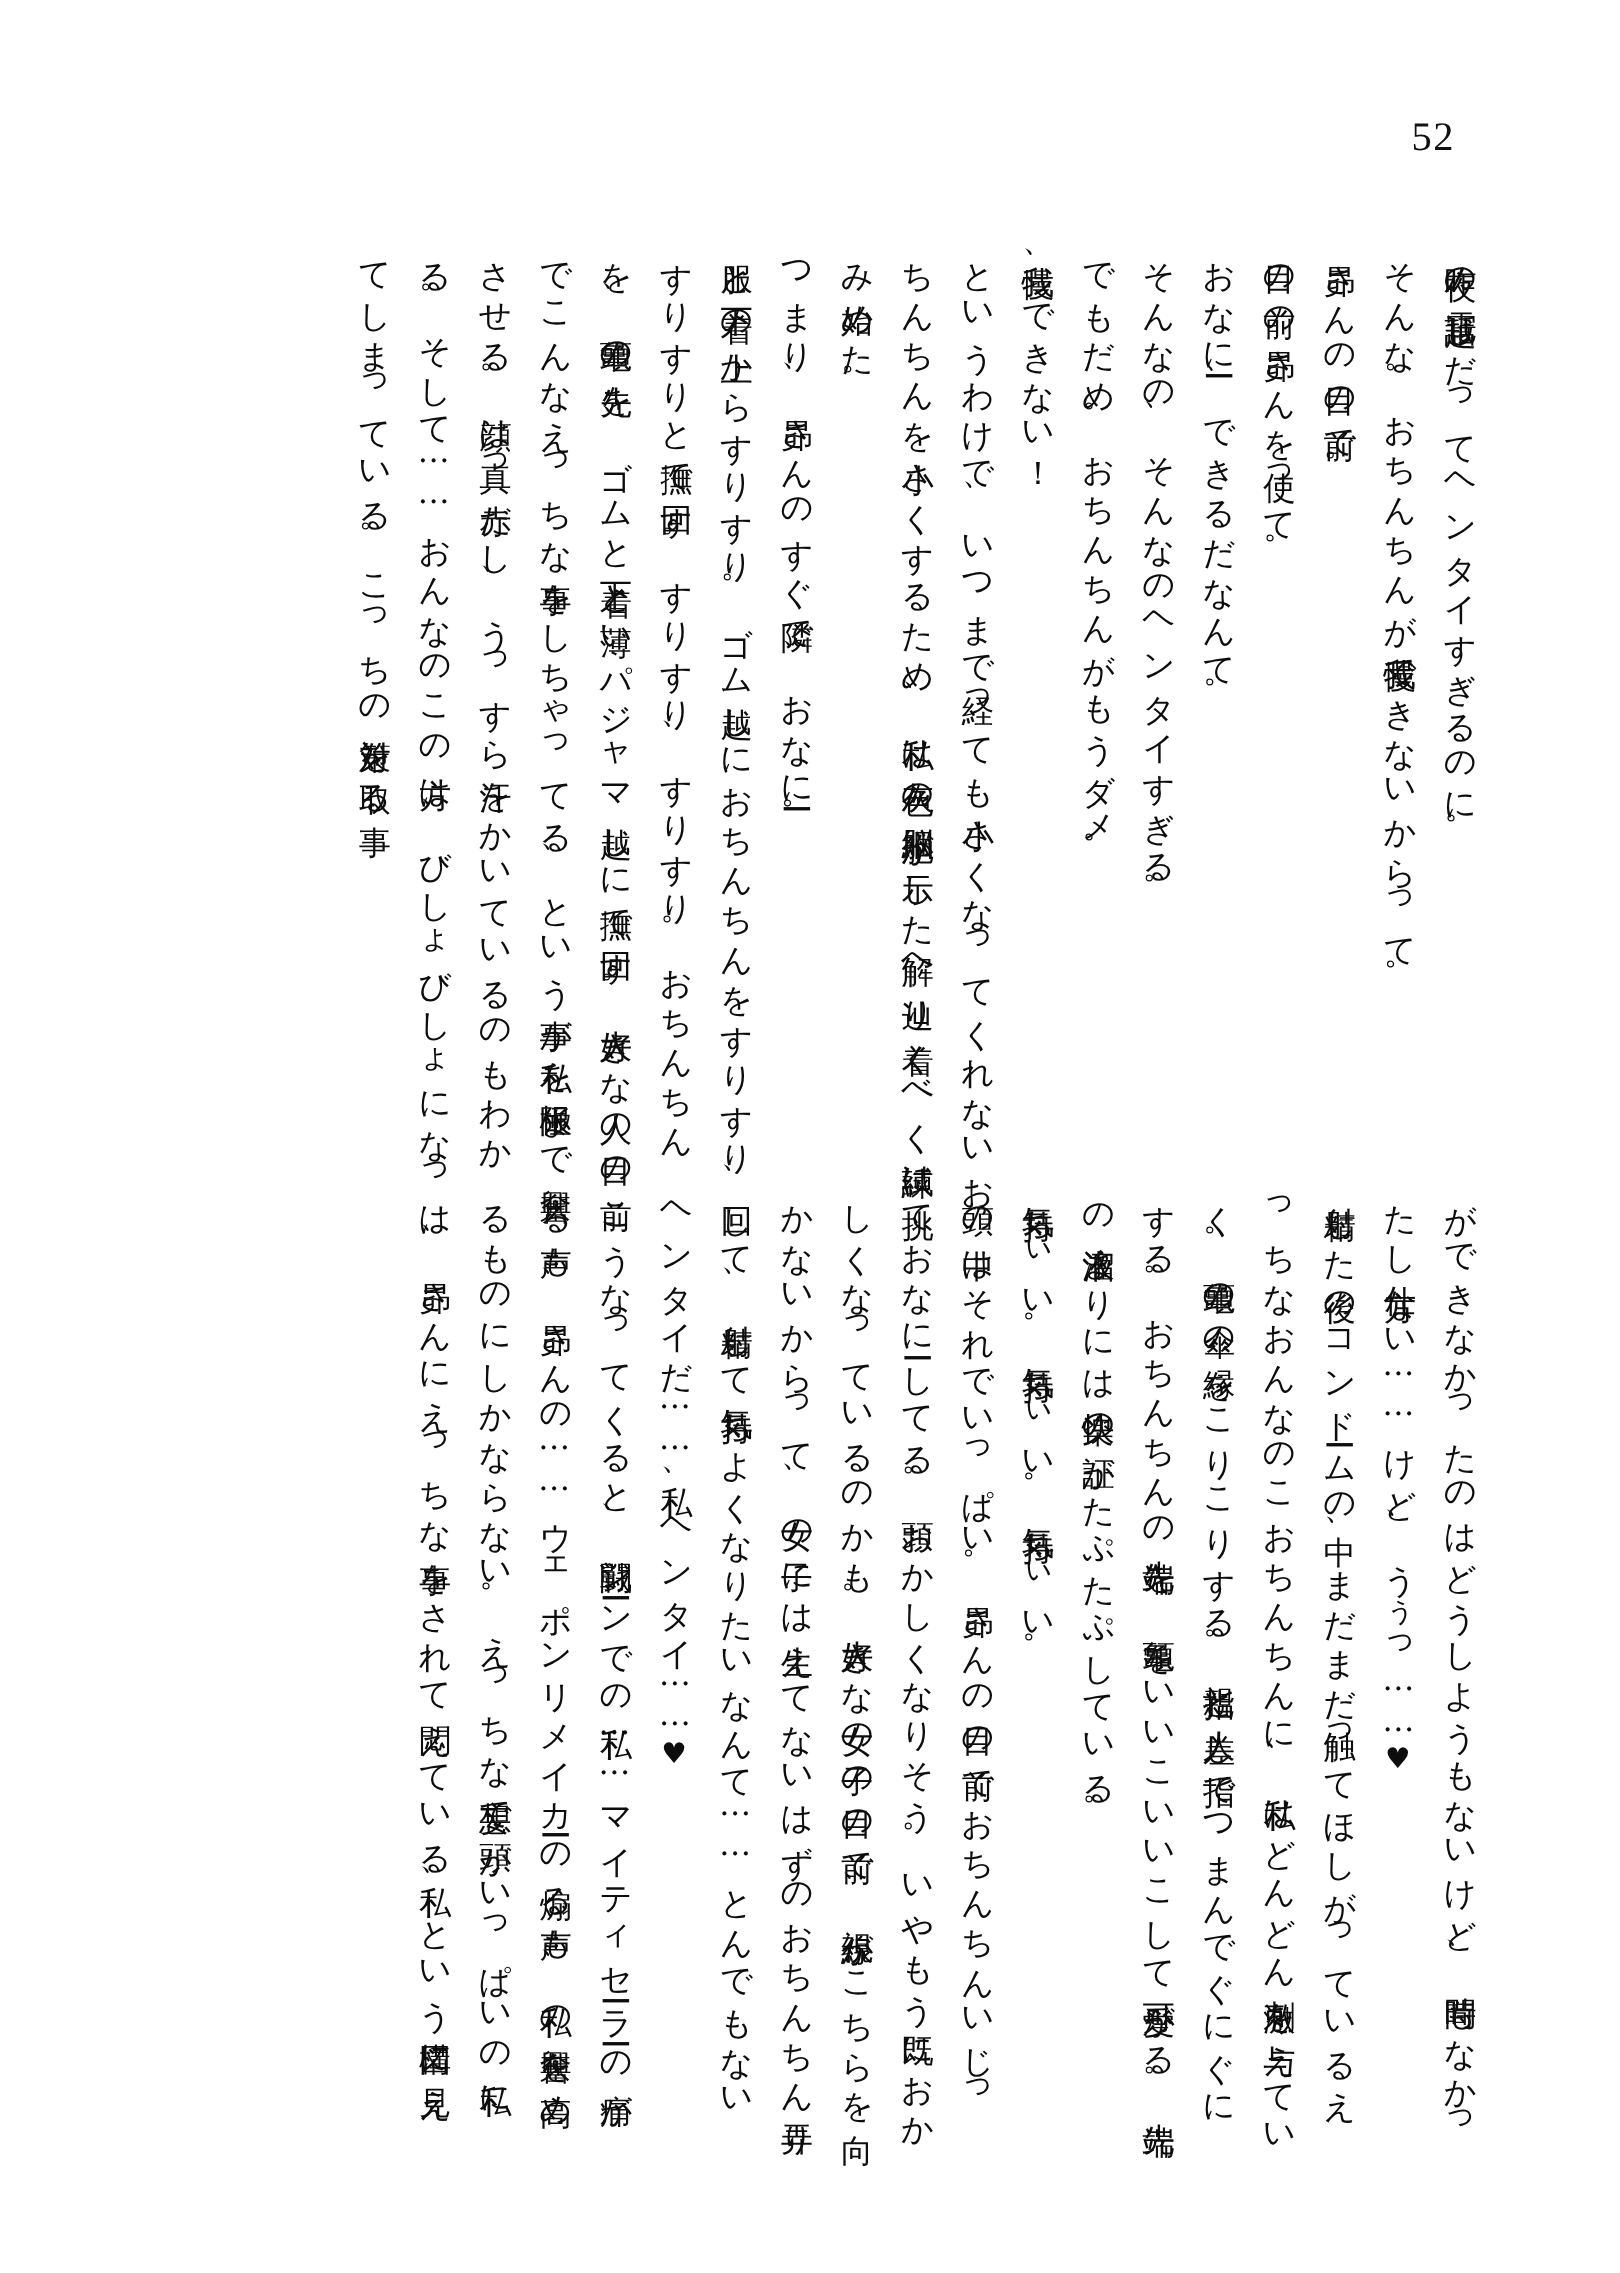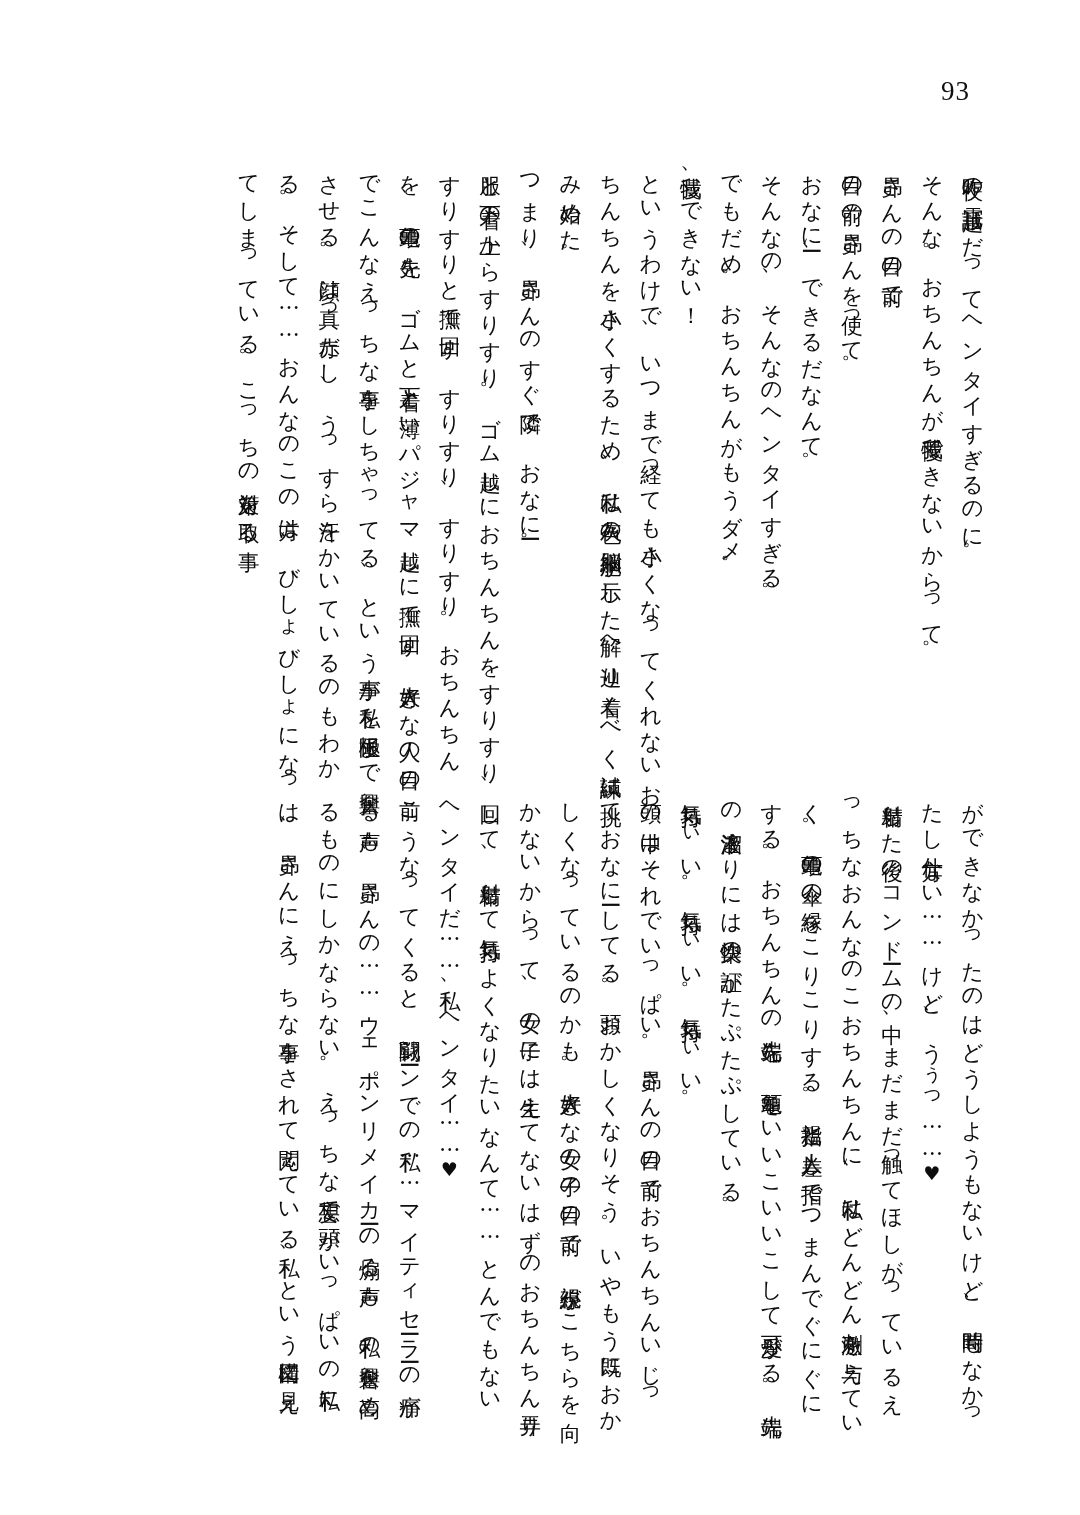--- a/index.html
+++ b/index.html
@@ -63,19 +63,19 @@
   .heart {
     font-family: "DejaVu Sans", sans-serif;
     font-size: 19px;
   }
 </style>
 </head>
 <body>
 
 <div id="page">
 
-  <div id="page-number">93</div>
+  <div id="page-number">52</div>
 
   <div class="text-block" id="block-upper"><p class="para">昨夜の電話越しだってヘンタイすぎるのに。</p><p class="para">そんな。おちんちんが我慢できないからって。</p><p class="para">昴さんの目の前で。</p><p class="para">目の前の昴さんを使って。</p><p class="para">おなにー、できるだなんて。</p><p class="para">そんなの、そんなのヘンタイすぎる。</p><p class="para">でもだめ。おちんちんがもうダメ。</p><p class="para">我慢、できない！</p><p class="para">というわけで、いつまで経っても小さくなってくれないおちんちんを小さくするため、私は灰色の脳細胞が示した解へ辿り着くべく試練に挑み始めた。</p><p class="para">つまり、昴さんのすぐ隣で、おなにー。</p><p class="para">服と下着の上からすりすり。ゴム越しにおちんちんをすりすり、すりすりと撫で回す。すりすり、すりすり。おちんちんを、亀頭の先を、ゴムと下着と薄いパジャマ越しに撫で回す。大好きな人の目の前でこんなえっちな事をしちゃってる、という事が私を極限まで興奮させる。顔は真っ赤だし、うっすら汗をかいているのもわかる。そして……おんなのこの方は、びしょびしょになってしまっている。こっちの対策を取る事</p></div>
 
   <div class="text-block" id="block-lower"><p class="para">ができなかったのはどうしようもないけど、時間もなかったし仕方ない……けど、うぅっ……<span class="heart">♥</span></p><p class="para">射精した後のコンドームの中、まだまだ触ってほしがっているえっちなおんなのこおちんちんに、私はどんどん刺激を与えていく。亀頭の傘の縁をこりこりする。親指と人差し指でつまんでぐにぐにする。おちんちんの先端を、亀頭をいいこいいこして可愛がる。先端の液溜まりには快楽の証がたぷたぷしている。</p><p class="para">気持ちぃい。気持ちぃい。気持ちぃい。</p><p class="para">頭の中はそれでいっぱい。昴さんの目の前でおちんちんいじっておなにーしてる。頭おかしくなりそう。いやもう既におかしくなっているのかも。大好きな女の子の目の前で、視線がこちらを向かないからって、女の子には生えてないはずのおちんちん弄り回して、射精して気持ちよくなりたいなんて……とんでもないヘンタイだ……私、ヘンタイ……<span class="heart">♥</span></p><p class="para">こうなってくると、戦闘シーンでの私……マイティセーラーの痛がる声も、昴さんの……ウェポンリメイカーの煽る声も、私の興奮を高めるものにしかならない。えっちな妄想で頭がいっぱいの私には、昴さんにえっちな事をされて悶えている私、という構図に見え</p></div>
 
 </div>
 
 </body></html>

